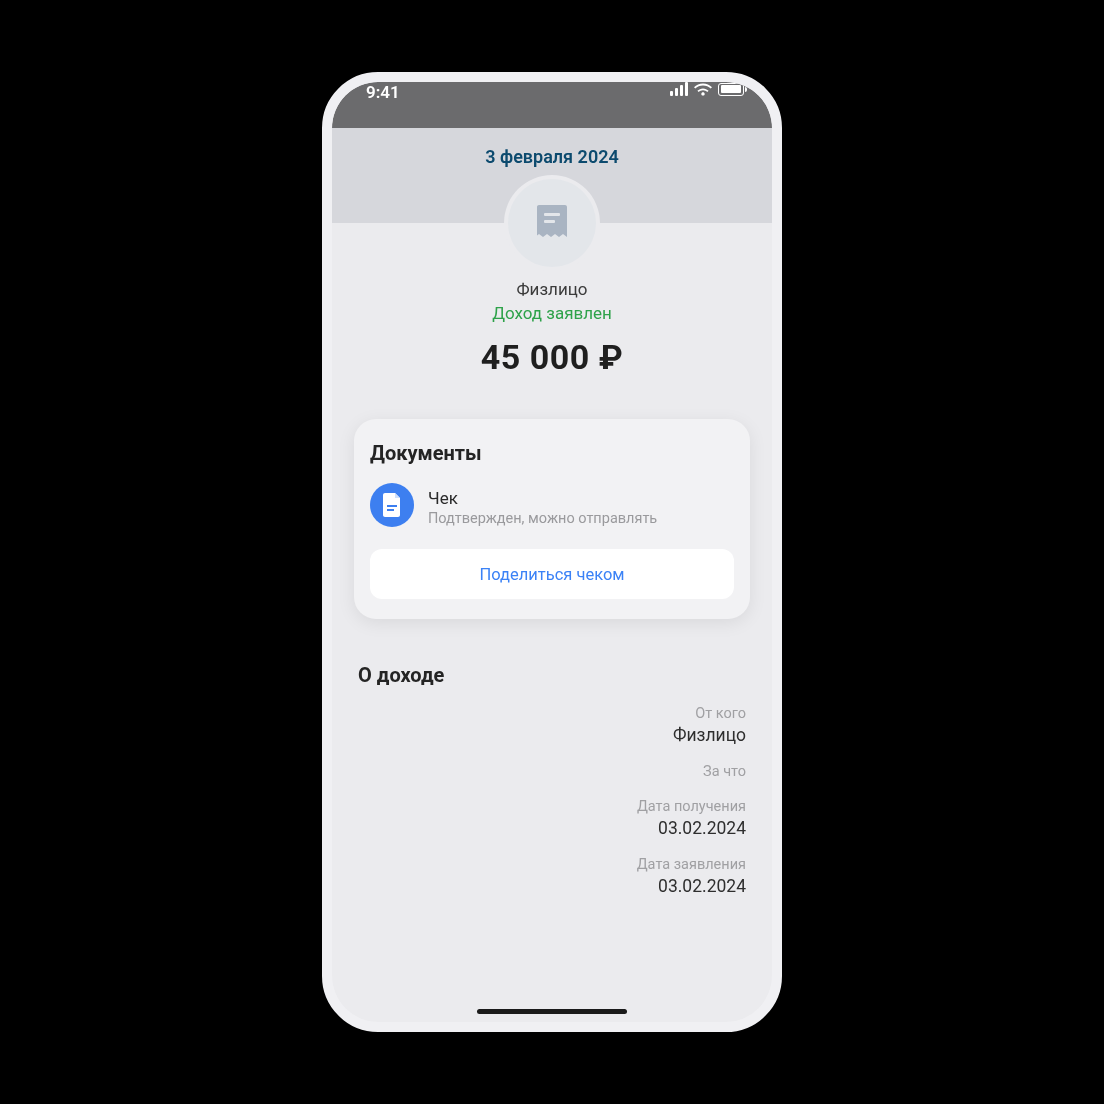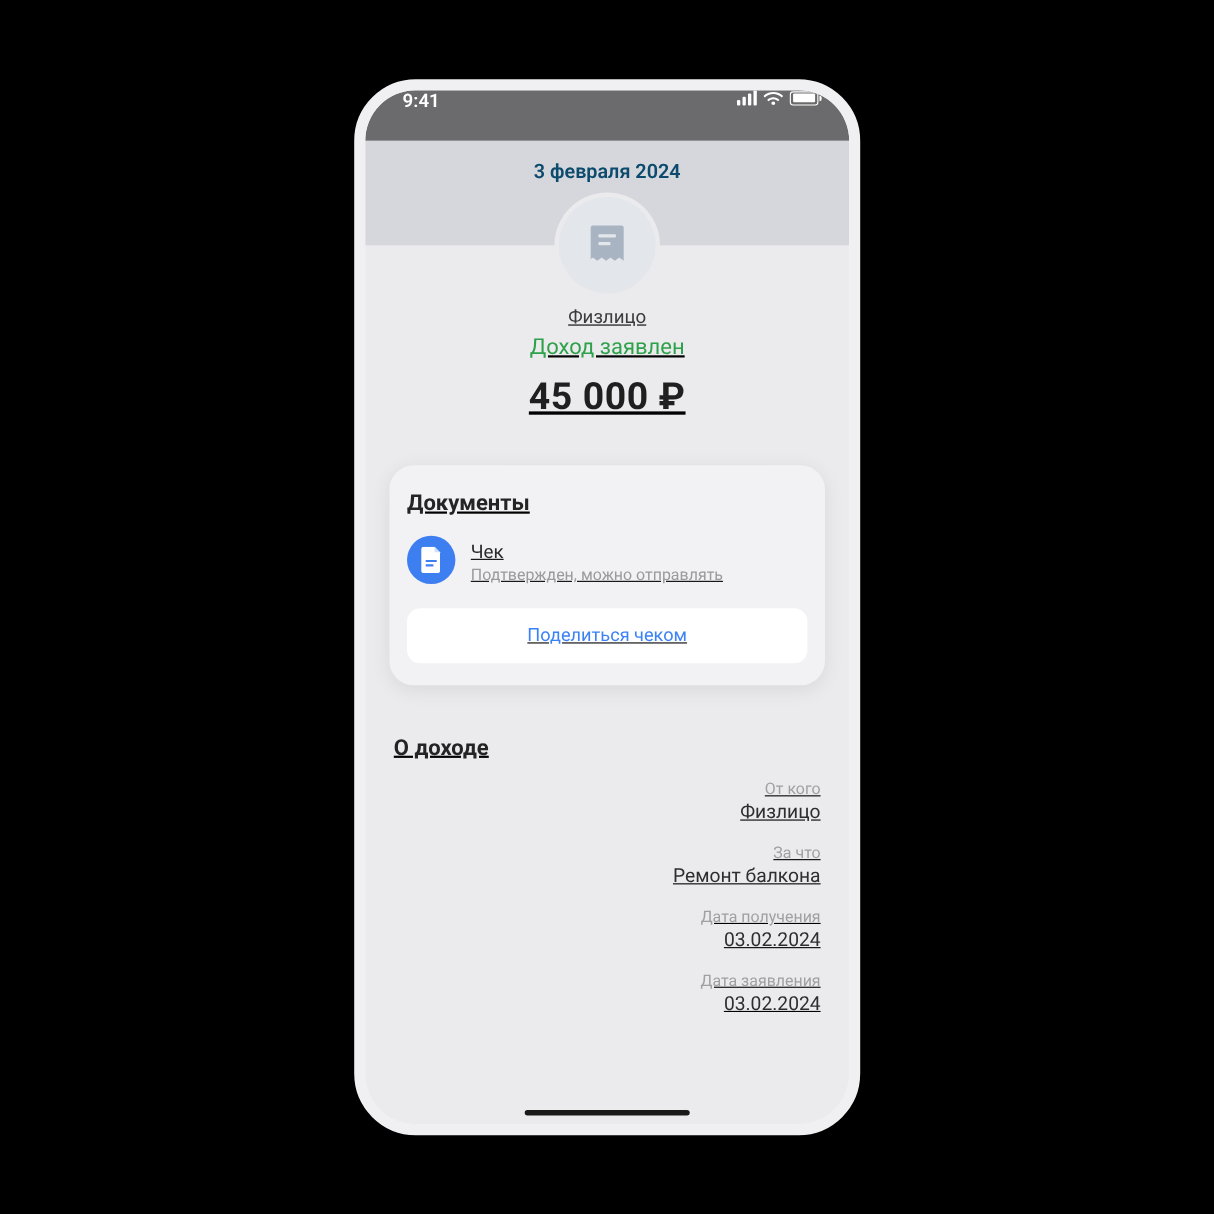--- a/index.html
+++ b/index.html
@@ -72,25 +72,25 @@
     width: 88px; height: 88px;
     border-radius: 50%;
     background: #e3e6ea;
     position: absolute;
     left: 50%; transform: translateX(-50%);
     bottom: -44px;
     display: flex; align-items: center; justify-content: center;
     box-shadow: 0 0 0 4px #ebebee;
   }
 
-  .content { padding: 56px 22px 0; text-decoration: underline; }
+  .content { padding: 56px 22px 0; }
 
   .summary { text-align: center; }
   .summary-label { font-size: 17px; color: #3b3b3b; }
-  .summary-status { font-size: 20px; color: #2ea24a; margin-top: 4px; }
+  .summary-status { font-size: 17px; color: #2ea24a; margin-top: 4px; }
   .summary-amount { font-size: 34px; font-weight: 700; color: #1f1f1f; margin-top: 14px; letter-spacing: 0.5px; }
 
   .card {
     background: #f2f2f4;
     border-radius: 22px;
     padding: 22px 16px 20px;
     margin-top: 42px;
     box-shadow: 0 4px 18px rgba(0,0,0,0.08);
   }
   .card-title { font-size: 20px; font-weight: 700; color: #242424; }
@@ -188,21 +188,20 @@
 
       <div class="section">
         <div class="section-title">О доходе</div>
 
         <div class="field">
           <div class="field-label">От кого</div>
           <div class="field-value">Физлицо</div>
         </div>
         <div class="field">
           <div class="field-label">За что</div>
-          <div class="field-value">Ремонт балкона</div>
         </div>
         <div class="field">
           <div class="field-label">Дата получения</div>
           <div class="field-value">03.02.2024</div>
         </div>
         <div class="field">
           <div class="field-label">Дата заявления</div>
           <div class="field-value">03.02.2024</div>
         </div>
       </div>

